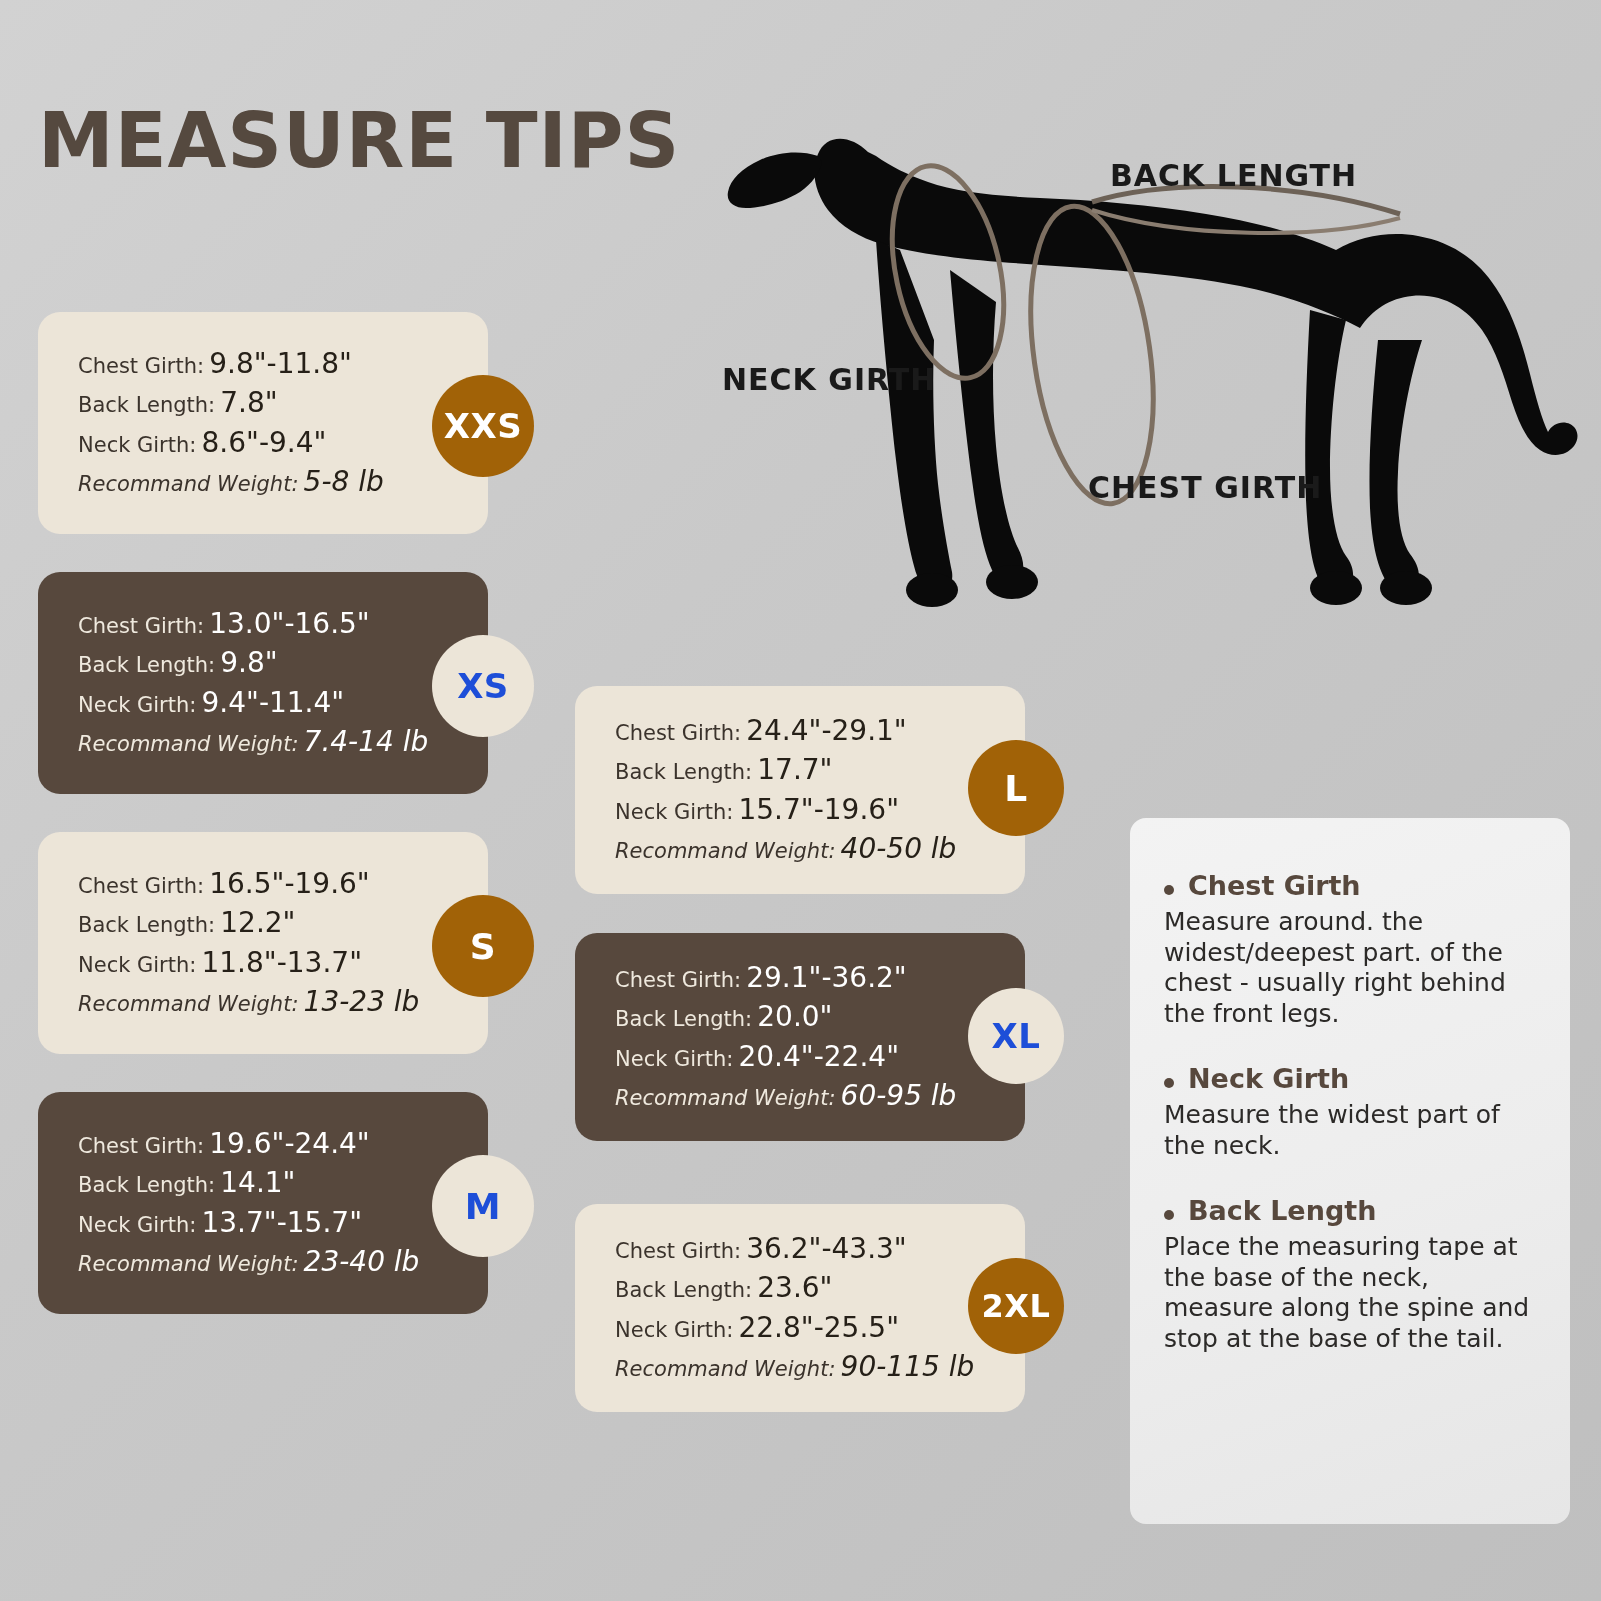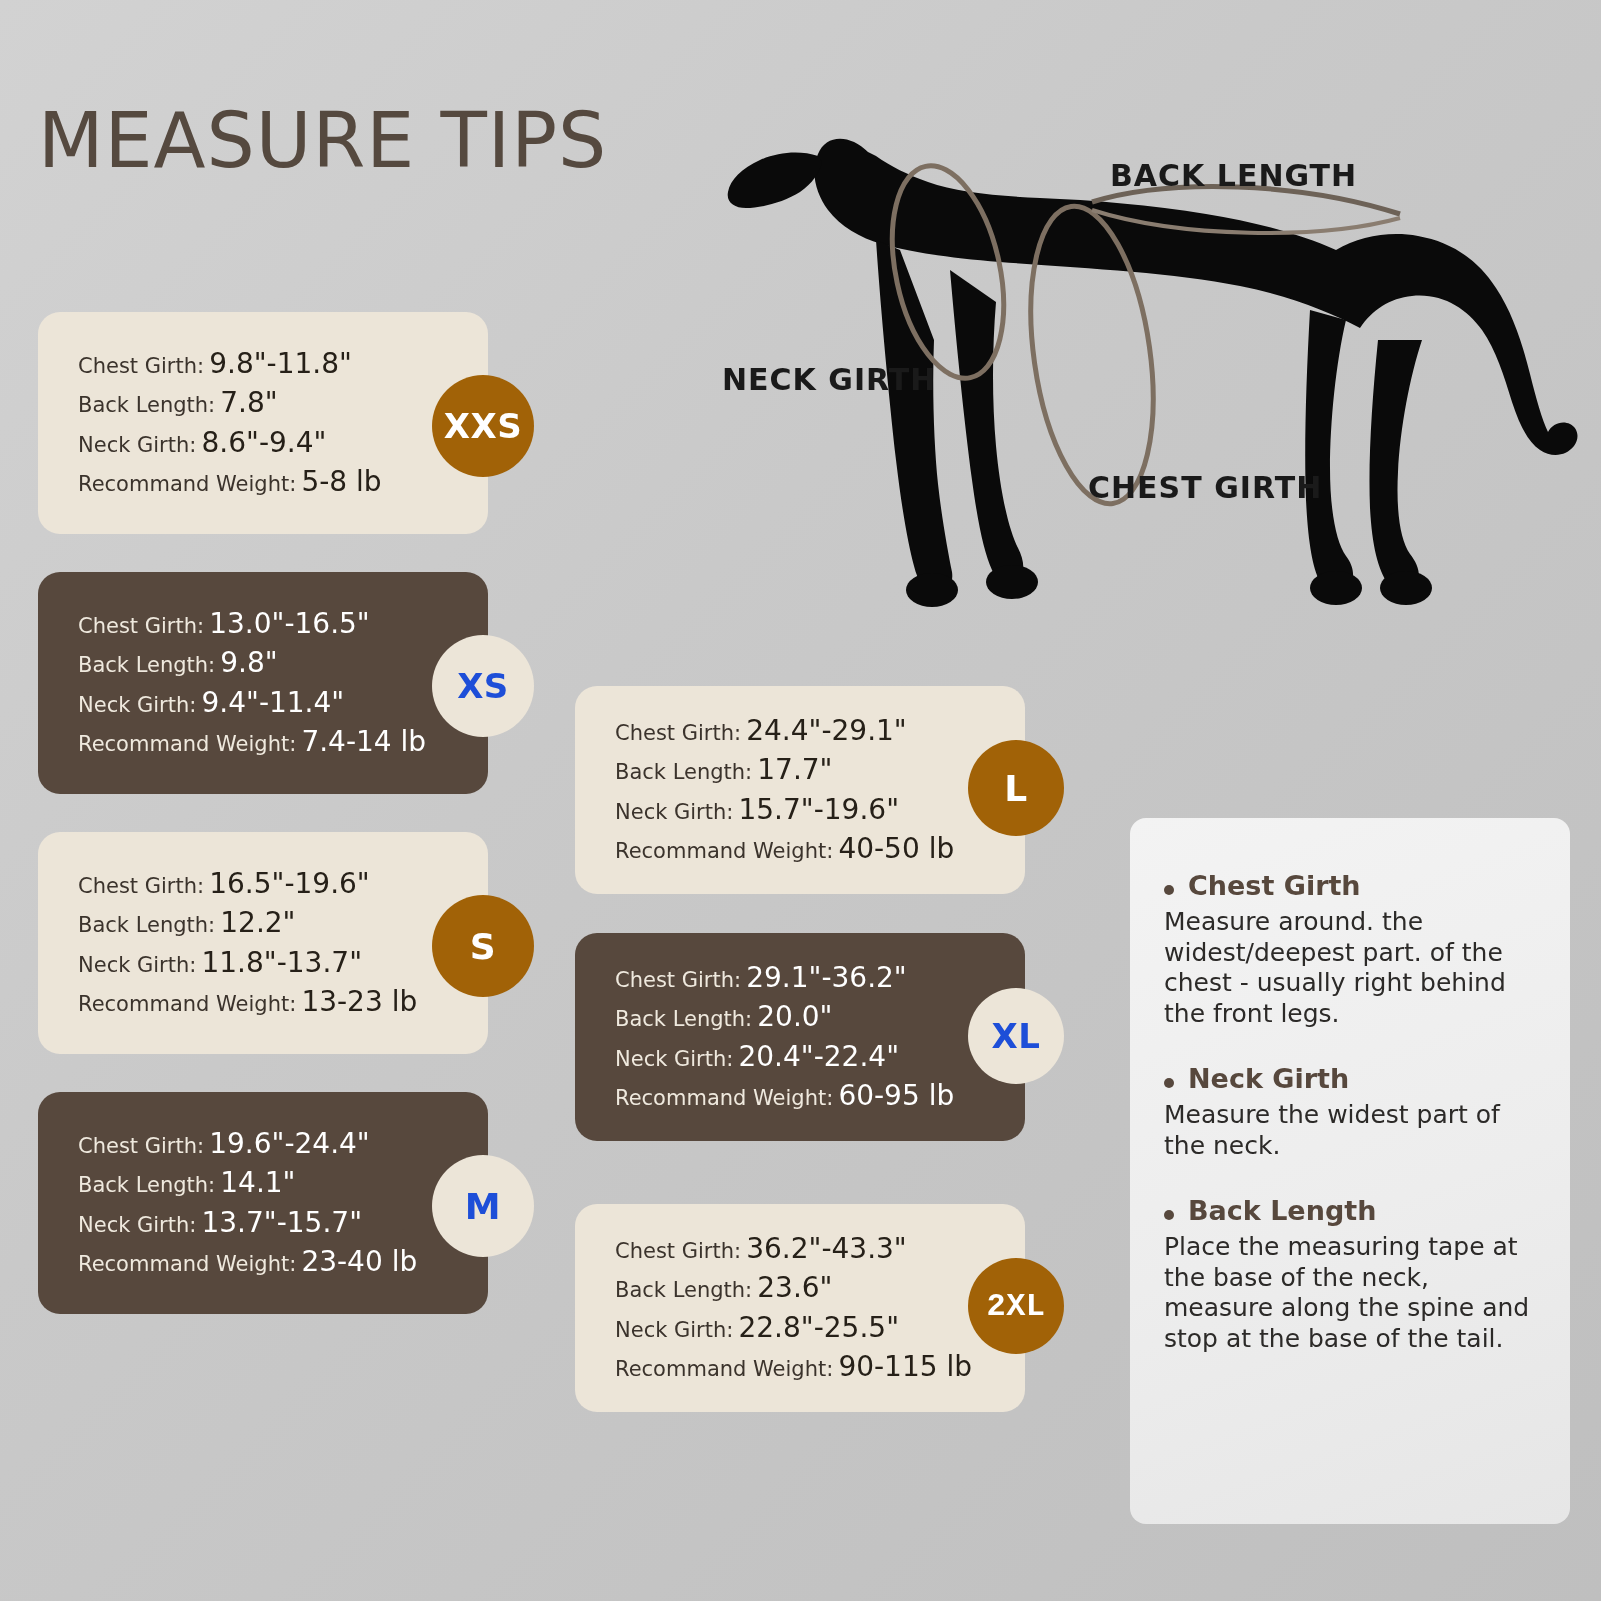--- a/index.html
+++ b/index.html
@@ -13,21 +13,21 @@
     font-family: "DejaVu Sans", sans-serif;
     overflow: hidden;
     position: relative;
   }
 
   .title {
     position: absolute;
     left: 38px;
     top: 96px;
     font-family: "DejaVu Sans", sans-serif;
-    font-weight: normal;
+    font-weight: bold;
     font-size: 76px;
     letter-spacing: 1px;
     color: #55493f;
   }
 
   
   .dog-area {
     position: absolute;
     left: 700px;
     top: 90px;
@@ -60,21 +60,21 @@
     position: absolute;
     left: 40px;
     top: 50%;
     transform: translateY(-50%);
     white-space: nowrap;
   }
   .row {
     margin: 0 0 10px 0;
     line-height: 1.05;
   }
-  .row:last-child { margin-bottom: 0; }
+  .row:last-child { margin-bottom: 0; font-style: italic; }
   .lbl {
     font-size: 21px;
     color: #3b332c;
   }
   .val {
     font-size: 28px;
     color: #262018;
   }
   .card.dark .lbl { color: #efe9de; }
   .card.dark .val { color: #ffffff; }
@@ -276,21 +276,21 @@
 <div class="badge light" style="left:968px; top:988px; width:96px; height:96px; font-size:34px;">XL</div>
 
 <div class="card light" style="left:575px; top:1204px; width:450px; height:208px;">
   <div class="rows">
     <div class="row"><span class="lbl">Chest Girth:</span> <span class="val">36.2"-43.3"</span></div>
     <div class="row"><span class="lbl">Back Length:</span> <span class="val">23.6"</span></div>
     <div class="row"><span class="lbl">Neck Girth:</span> <span class="val">22.8"-25.5"</span></div>
     <div class="row"><span class="lbl">Recommand Weight:</span> <span class="val">90-115 lb</span></div>
   </div>
 </div>
-<div class="badge dark" style="left:968px; top:1258px; width:96px; height:96px; font-size:32px;font-family:Liberation Mono, monospace;">2XL</div>
+<div class="badge dark" style="left:968px; top:1258px; width:96px; height:96px; font-size:32px;">2XL</div>
 
 <div class="tips">
   <div class="tip-head">
     <span class="bullet"></span>
     <span>Chest Girth</span>
   </div>
   <p class="tip-body">Measure around. the widest/deepest part. of the chest - usually right behind the front legs.</p>
 
   <div class="tip-head">
     <span class="bullet"></span>

